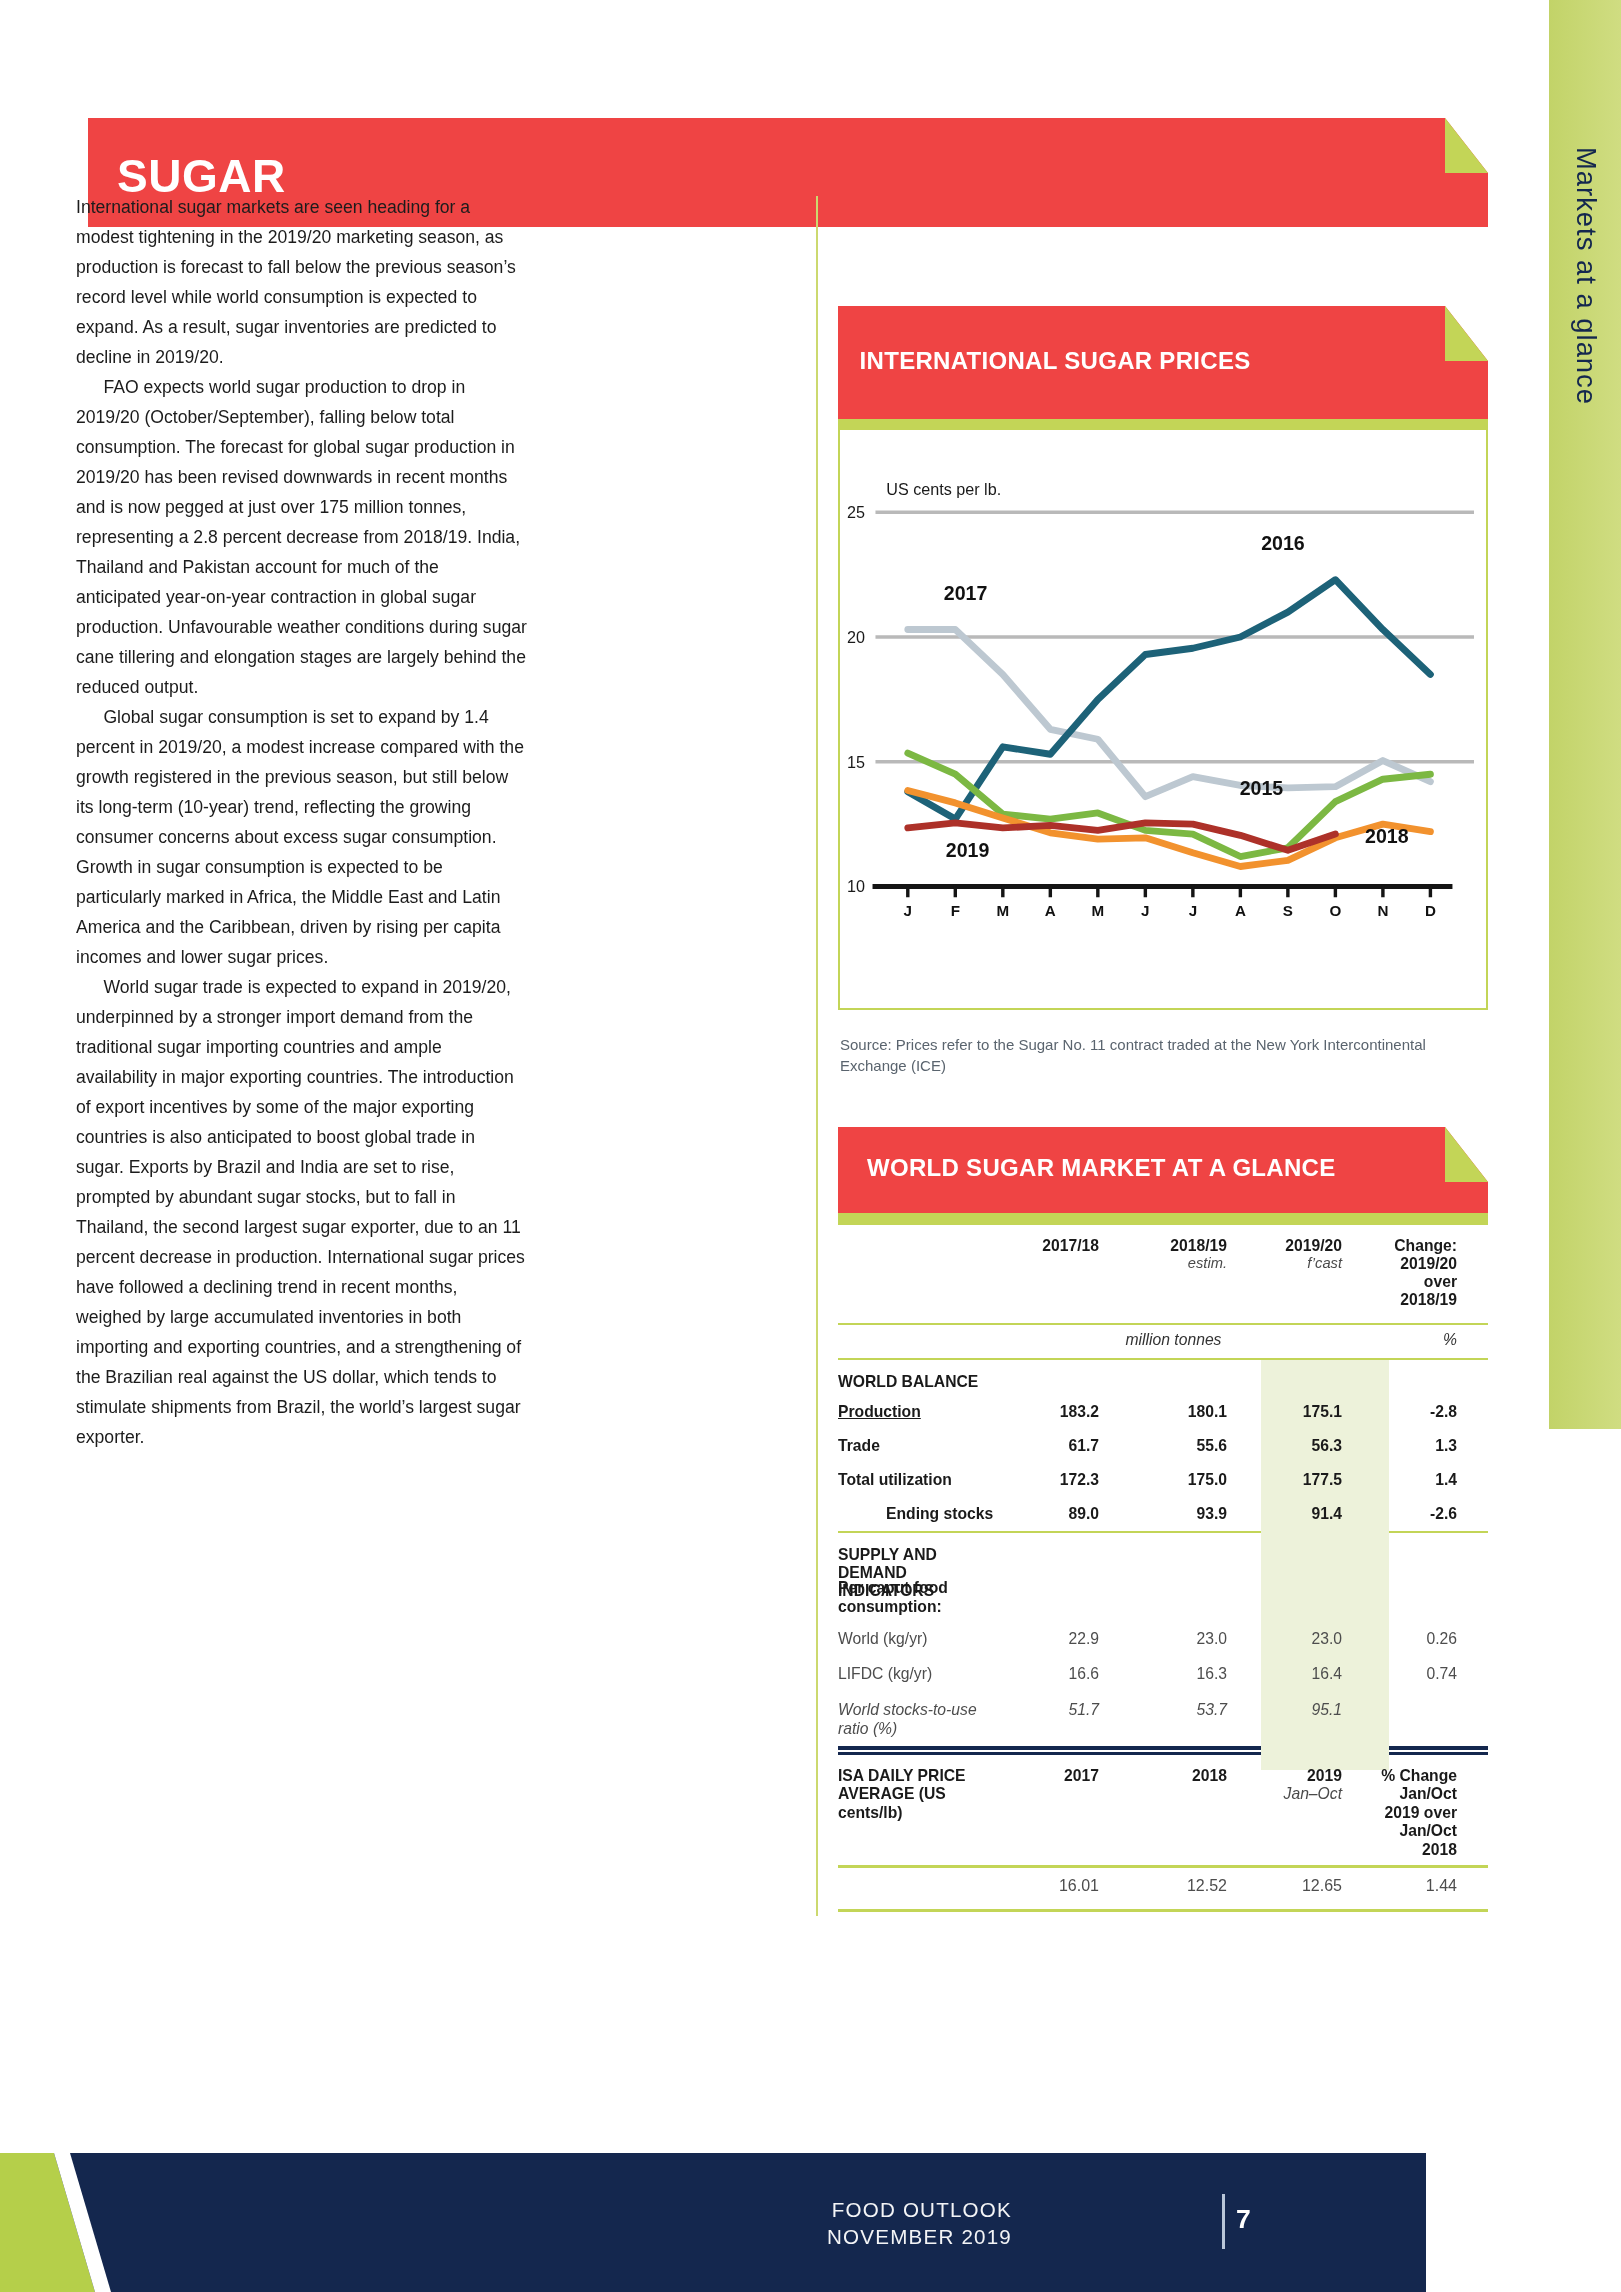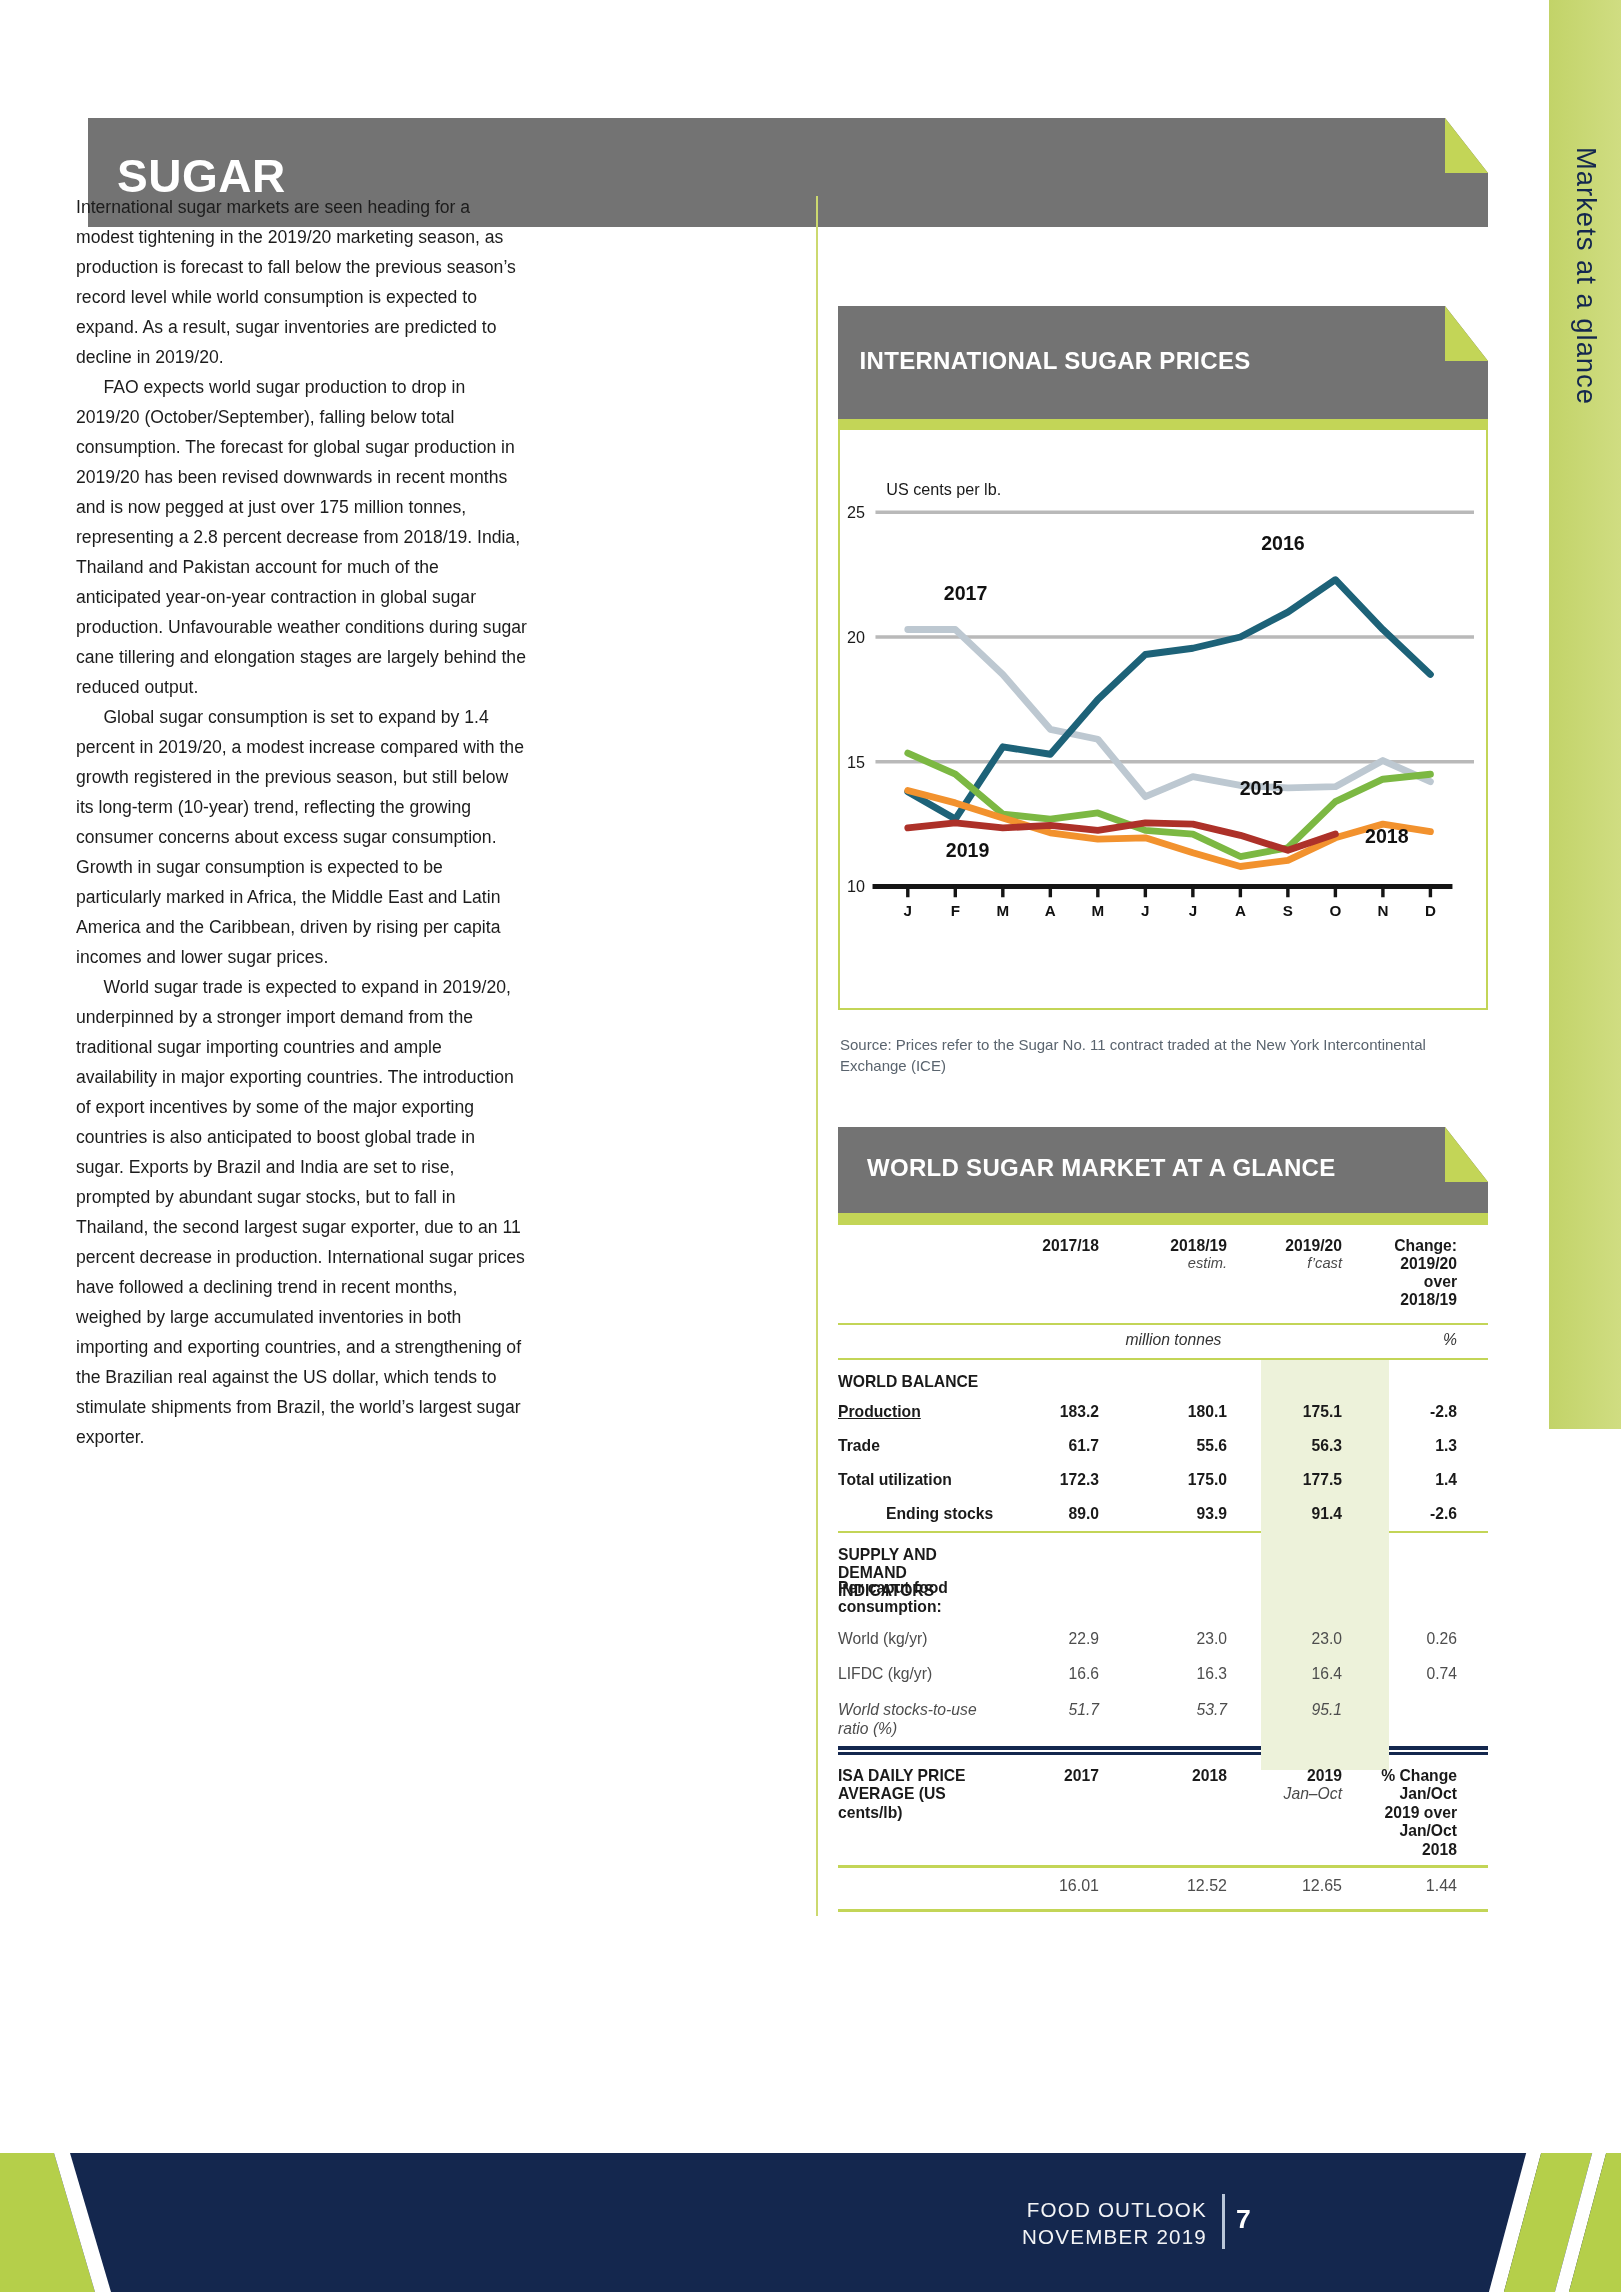--- a/index.html
+++ b/index.html
@@ -7,21 +7,21 @@
   body { font-family:"Liberation Sans", sans-serif; color:#1a1a1a; }
   .page { position:relative; width:1621px; height:2293px; background:#fff; overflow:hidden; }
 
   
   .sidebar-strip { position:absolute; left:1549px; top:0; width:73px; height:1429px;
     background:linear-gradient(90deg,#c2d368,#d0dd82); }
   .sidebar-strip span { position:absolute; top:147px; left:50%; transform:translateX(-50%);
     writing-mode:vertical-rl; font-size:27.4px; letter-spacing:1px; color:#14274e; }
 
   
-  .banner { position:absolute; background:#737373; }
+  .banner { position:absolute; background:#ef4444; }
   .banner .fold-white, .banner .fold-green { position:absolute; top:0; right:0; width:43px; height:55px; }
   .banner .fold-white { background:#fff; clip-path:polygon(0 0,100% 0,100% 100%); }
   .banner .fold-green { background:#c3d557; clip-path:polygon(0 0,100% 100%,0 100%); }
 
   .title-banner { left:88px; top:118px; width:1400px; height:109px; }
   .title-banner h1 { color:#fff; font-size:46px; font-weight:bold; letter-spacing:0.5px; padding:31px 0 0 29px; }
 
   
   .article { position:absolute; left:76px; top:192px; width:451px; font-size:17.6px; line-height:30px; color:#1c1c1c; }
   .article p { text-indent:27.4px; }
@@ -72,21 +72,21 @@
   
   .contact-box { position:absolute; left:130px; top:1962px; width:467px; height:130px; background:#e5e5e5; }
   .contact-fold { position:absolute; top:0; right:0; width:51px; height:51px; background:#14274e;
     clip-path:polygon(0 0,100% 0,100% 100%); }
   .contact-heading { color:#72ae3e; font-weight:bold; font-size:22.5px; padding:15.7px 0 0 26.5px; }
   .contact-rule { margin:7.8px 0 9.8px 26.5px; width:414px; height:3.9px; background:#fff; }
   .contact-emails { padding-left:26.5px; font-size:16.7px; line-height:23.5px; }
   .contact-emails a { color:#4c5866; text-decoration:none; display:block; }
 
   
-  .footer { position:absolute; left:0; top:2153px; width:1621px; height:139px; background:#14274e; overflow:hidden; }
+  .footer { position:absolute; left:0; top:2153px; width:1426px; height:139px; background:#14274e; overflow:hidden; }
   .footer .wedge-green { position:absolute; left:0; top:0; width:127px; height:100%;
     background:#b5cf4a; clip-path:polygon(0 0,54px 0,95px 100%,0 100%); }
   .footer .wedge-white { position:absolute; left:0; top:0; width:127px; height:100%;
     background:#fff; clip-path:polygon(54px 0,70px 0,111px 100%,95px 100%); }
   .footer .stripe { position:absolute; top:-11.8px; height:167px; transform:skewX(-15deg); }
   .footer .s-white1 { left:1507px; width:14.7px; background:#fff; }
   .footer .s-green1 { left:1522px; width:51px; background:#b5cf4a; }
   .footer .s-white2 { left:1573px; width:13.7px; background:#fff; }
   .footer .s-green2 { left:1587px; width:88px; background:#b5cf4a; }
   .footer-text { position:absolute; right:414px; top:44px; text-align:right; color:rgba(255,255,255,.95);

